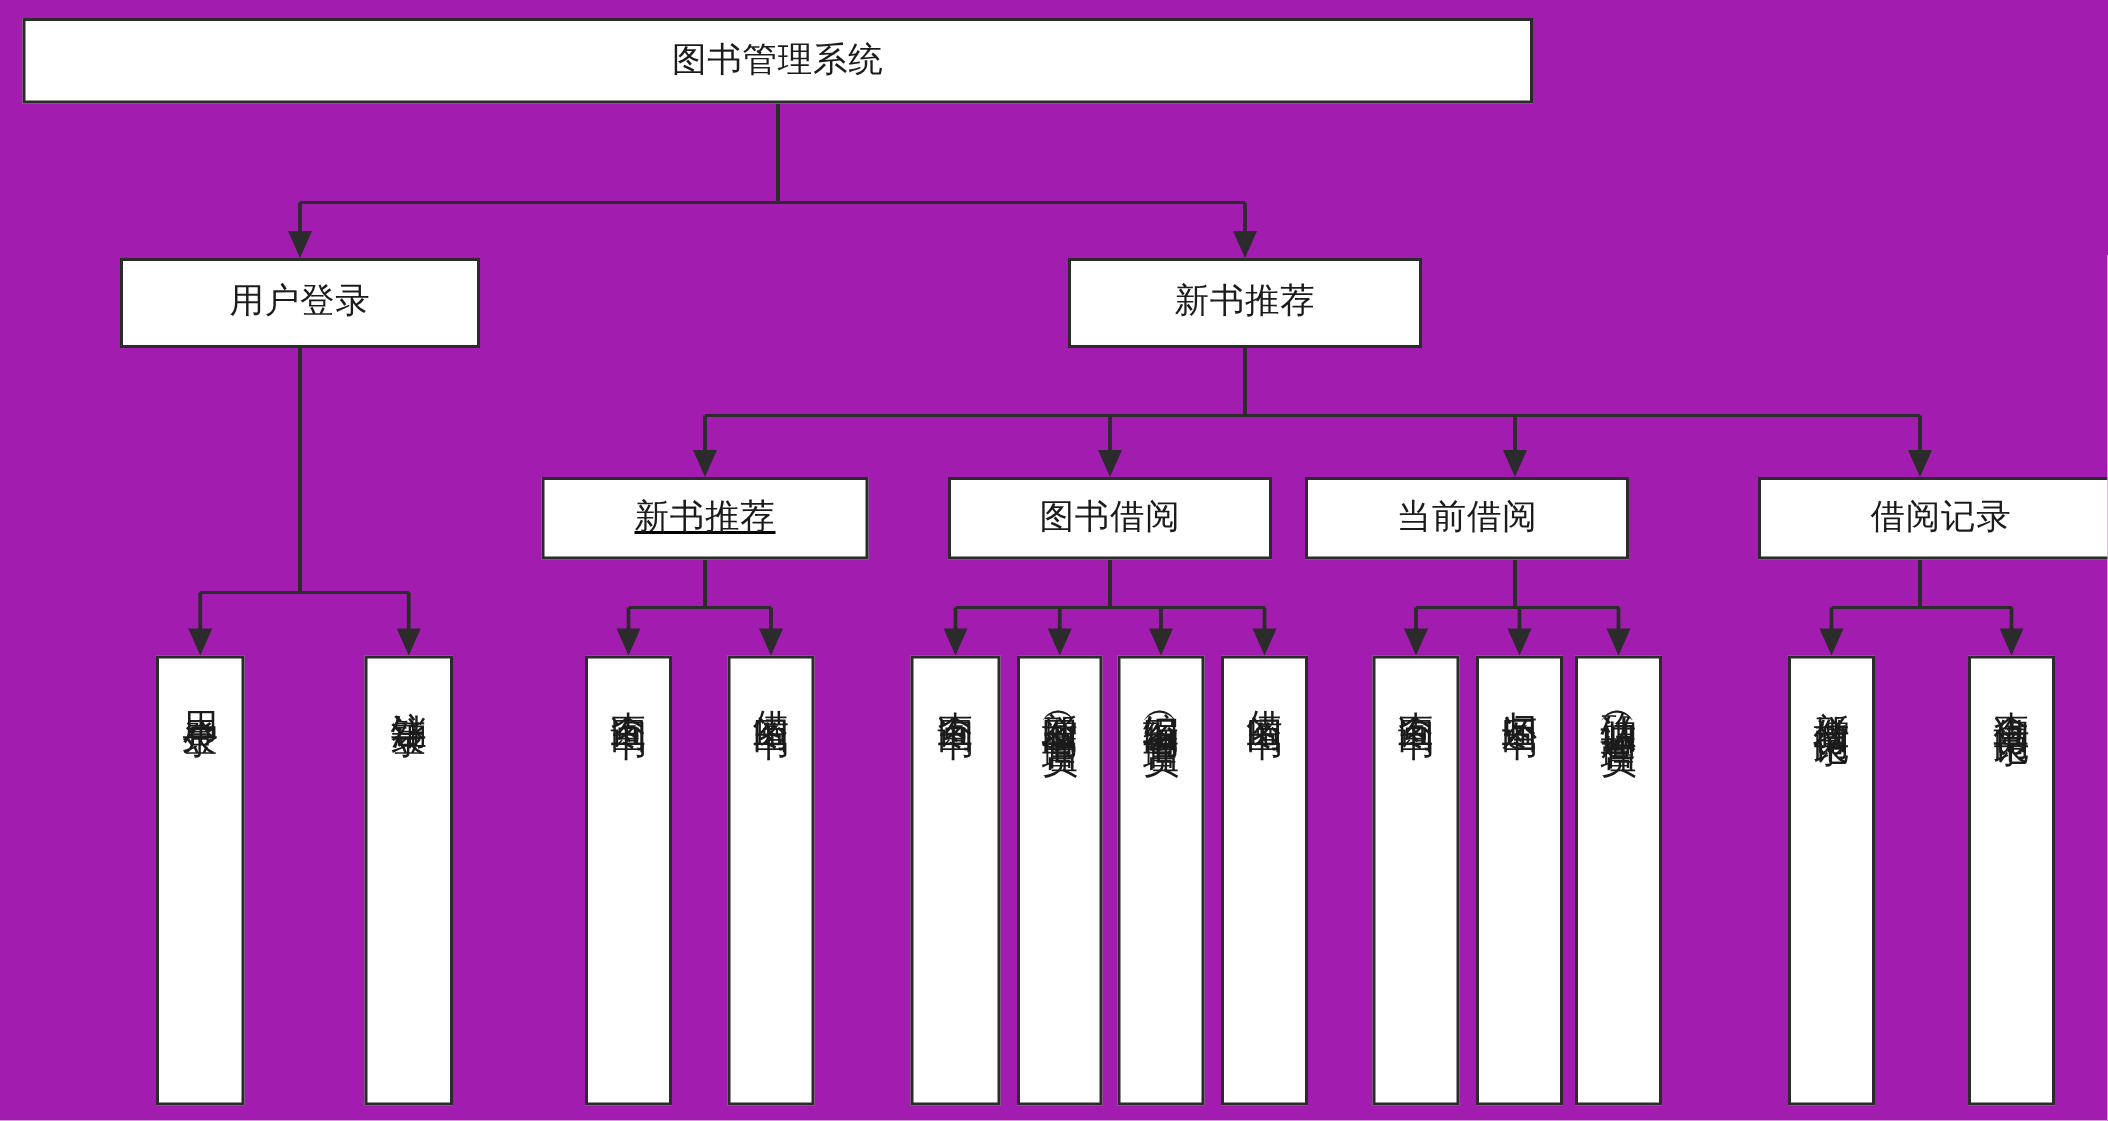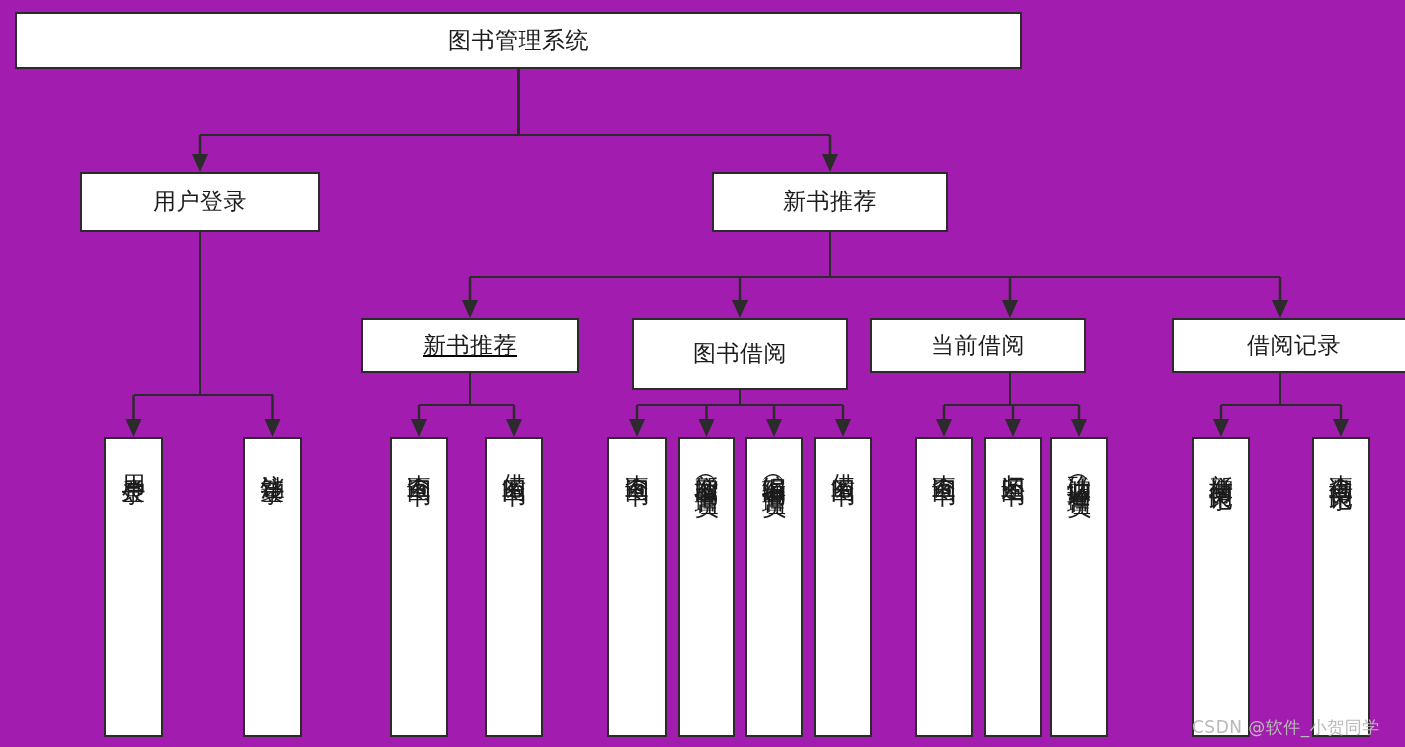--- a/index.html
+++ b/index.html
@@ -133,21 +133,21 @@
       </div>
       <div class="node horizontal" style="left: 80px; top: 172px; width: 240px; height: 60px;">
         <span class="label">用户登录</span>
       </div>
       <div class="node horizontal" style="left: 712px; top: 172px; width: 236px; height: 60px;">
         <span class="label">新书推荐</span>
       </div>
       <div class="node horizontal" style="left: 361px; top: 318px; width: 218px; height: 55px; text-decoration: underline;">
         <span class="label">新书推荐</span>
       </div>
-      <div class="node horizontal" style="left: 632px; top: 318px; width: 216px; height: 72px;">
+      <div class="node horizontal" style="left: 632px; top: 318px; width: 216px; height: 55px;">
         <span class="label">图书借阅</span>
       </div>
       <div class="node horizontal" style="left: 870px; top: 318px; width: 216px; height: 55px;">
         <span class="label">当前借阅</span>
       </div>
       <div class="node horizontal" style="left: 1172px; top: 318px; width: 244px; height: 55px;">
         <span class="label">借阅记录</span>
       </div>
       <div class="node vertical" style="left: 104px; top: 437px; width: 59px; height: 300px;">
         <span class="label">用户登录</span>
@@ -182,14 +182,13 @@
       <div class="node vertical" style="left: 1050px; top: 437px; width: 58px; height: 300px;">
         <span class="label">确认归还（管理员）</span>
       </div>
       <div class="node vertical" style="left: 1192px; top: 437px; width: 58px; height: 300px;">
         <span class="label">新增借阅记录</span>
       </div>
       <div class="node vertical" style="left: 1312px; top: 437px; width: 58px; height: 300px;">
         <span class="label">查询借阅记录</span>
       </div>
     </div>
-  <div class="watermark" style="left: 1192px; top: 716px;">CSDN @软件_小贺同学</div>
 </div>
 
 </body></html>

